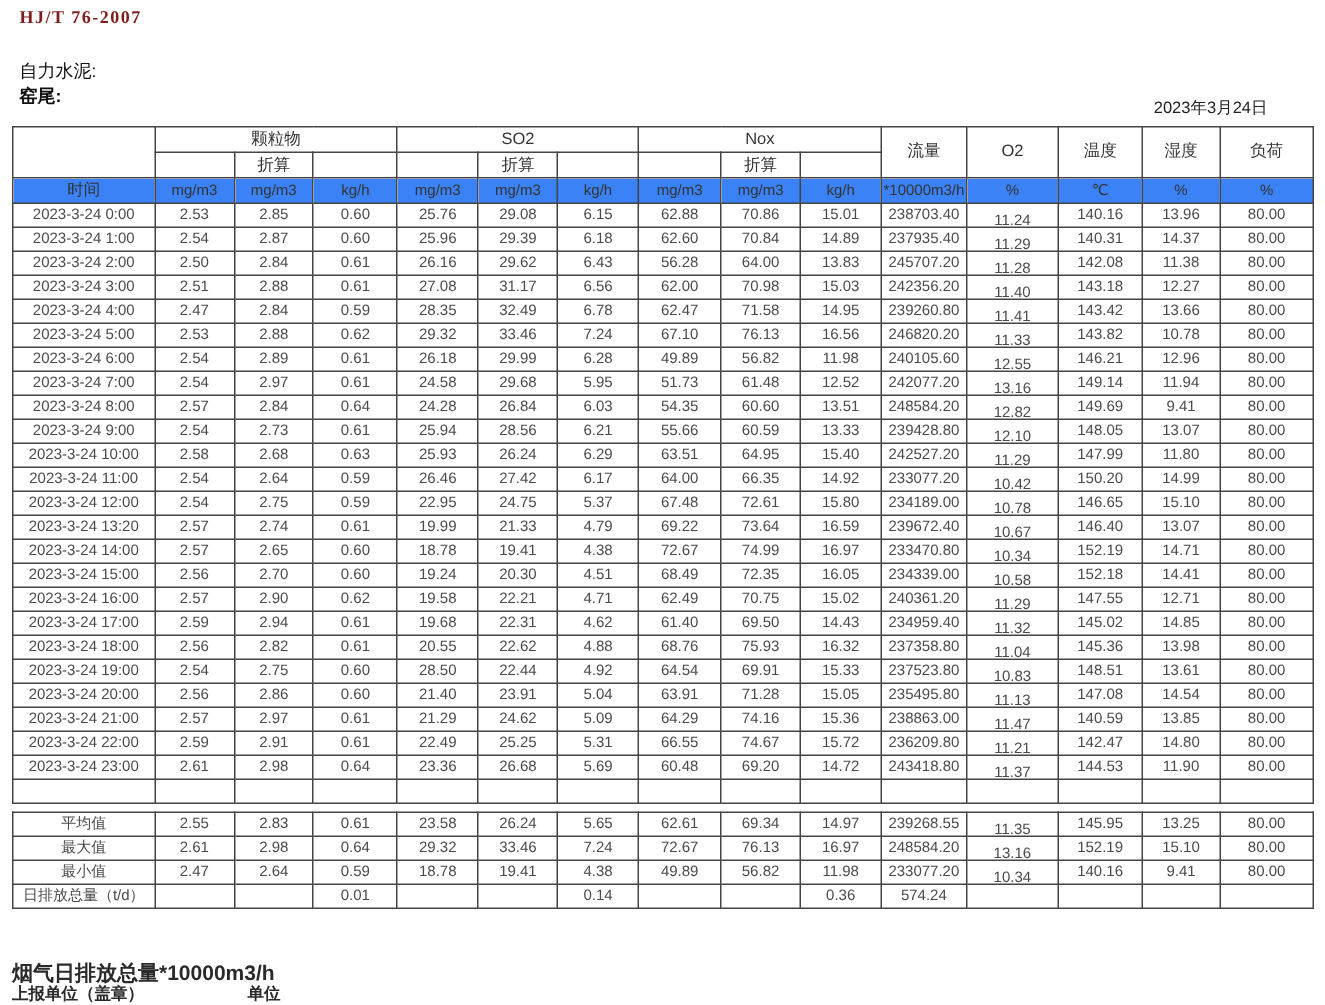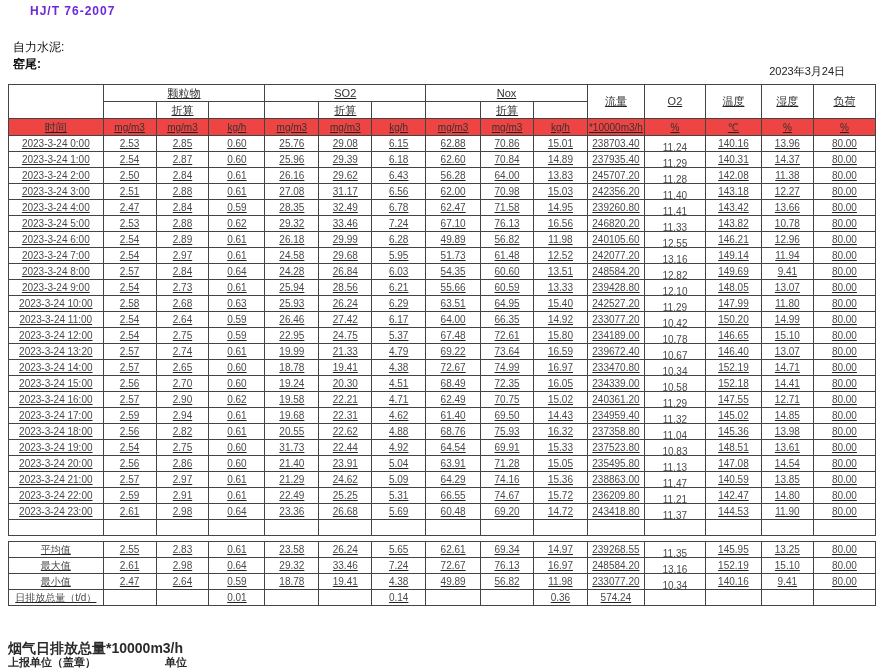--- a/index.html
+++ b/index.html
@@ -1,36 +1,36 @@
 <!DOCTYPE html>
 <html><head>
 <meta charset="utf-8">
 <style>
   * { margin:0; padding:0; box-sizing:border-box; }
   html,body { background:#fff; }
   .page {
     position:relative; width:883px; height:670px; background:#ffffff;
     font-family:"Liberation Sans","DejaVu Sans",sans-serif; color:#222; overflow:hidden;
   }
-  .std-code { position:absolute; left:30px; top:4px; font-size:12px; font-weight:bold; color:#6d28d9; letter-spacing:1px; }
+  .std-code { position:absolute; left:13px; top:4px; font-size:12px; font-weight:bold; color:#7f1d1d; letter-spacing:1px;font-family:Liberation Serif, serif; }
   .report-title { position:absolute; left:0; top:20px; width:100%; text-align:center; font-size:15px; font-weight:bold; color:#111; }
   .company-label { position:absolute; left:13px; top:39px; font-size:12px; font-weight:normal; color:#111;text-align:center; }
   .site-label { position:absolute; left:13px; top:56px; font-size:12px; font-weight:bold; color:#111; }
   .report-date { position:absolute; right:38px; top:64px; font-size:11px; color:#222; }
 
-  .tablewrap { position:absolute; left:8px; top:84px; width:868px;text-decoration:underline; }
+  .tablewrap { position:absolute; left:8px; top:84px; width:868px; }
   table.rpt { border-collapse:collapse; table-layout:fixed; width:868px; }
   table.rpt td {
     border:1px solid #444; text-align:center; vertical-align:middle;
     font-size:10px; color:#4a4a4a; height:16px; line-height:15px;
     overflow:hidden; white-space:nowrap; padding:0;
   }
   table.rpt thead td { height:17px; color:#333; }
   table.rpt thead td.cnhead { font-size:11px; }
-  tr.unit-row td { background:#ef4444;margin-left:22px; }
+  tr.unit-row td { background:#3b82f6;margin-left:22px; }
   td.timecol { font-size:10px; }
   .summary-gap { height:5px; }
   td.leftlabel { text-align:left; padding-left:2px; font-size:10.5px; color:#3c3c3c; }
   span.o2shift { position:relative; top:4px; display:inline-block; }
 
   .footer-line1 { position:absolute; left:8px; top:640px; font-size:14px; font-weight:bold; color:#2a2a2a; }
   .footer-line2 { position:absolute; left:8px; top:655px; font-size:11px; font-weight:bold; color:#2a2a2a; }
   .footer-unit  { position:absolute; left:165px; top:655px; font-size:11px; font-weight:bold; color:#2a2a2a; }
 </style>
 </head>
@@ -425,21 +425,21 @@
             <td><span class="o2shift">11.04</span></td>
             <td>145.36</td>
             <td>13.98</td>
             <td>80.00</td>
           </tr>
           <tr>
             <td class="timecol">2023-3-24 19:00</td>
             <td>2.54</td>
             <td>2.75</td>
             <td>0.60</td>
-            <td>31.73</td>
+            <td>28.50</td>
             <td>22.44</td>
             <td>4.92</td>
             <td>64.54</td>
             <td>69.91</td>
             <td>15.33</td>
             <td>237523.80</td>
             <td><span class="o2shift">10.83</span></td>
             <td>148.51</td>
             <td>13.61</td>
             <td>80.00</td>

